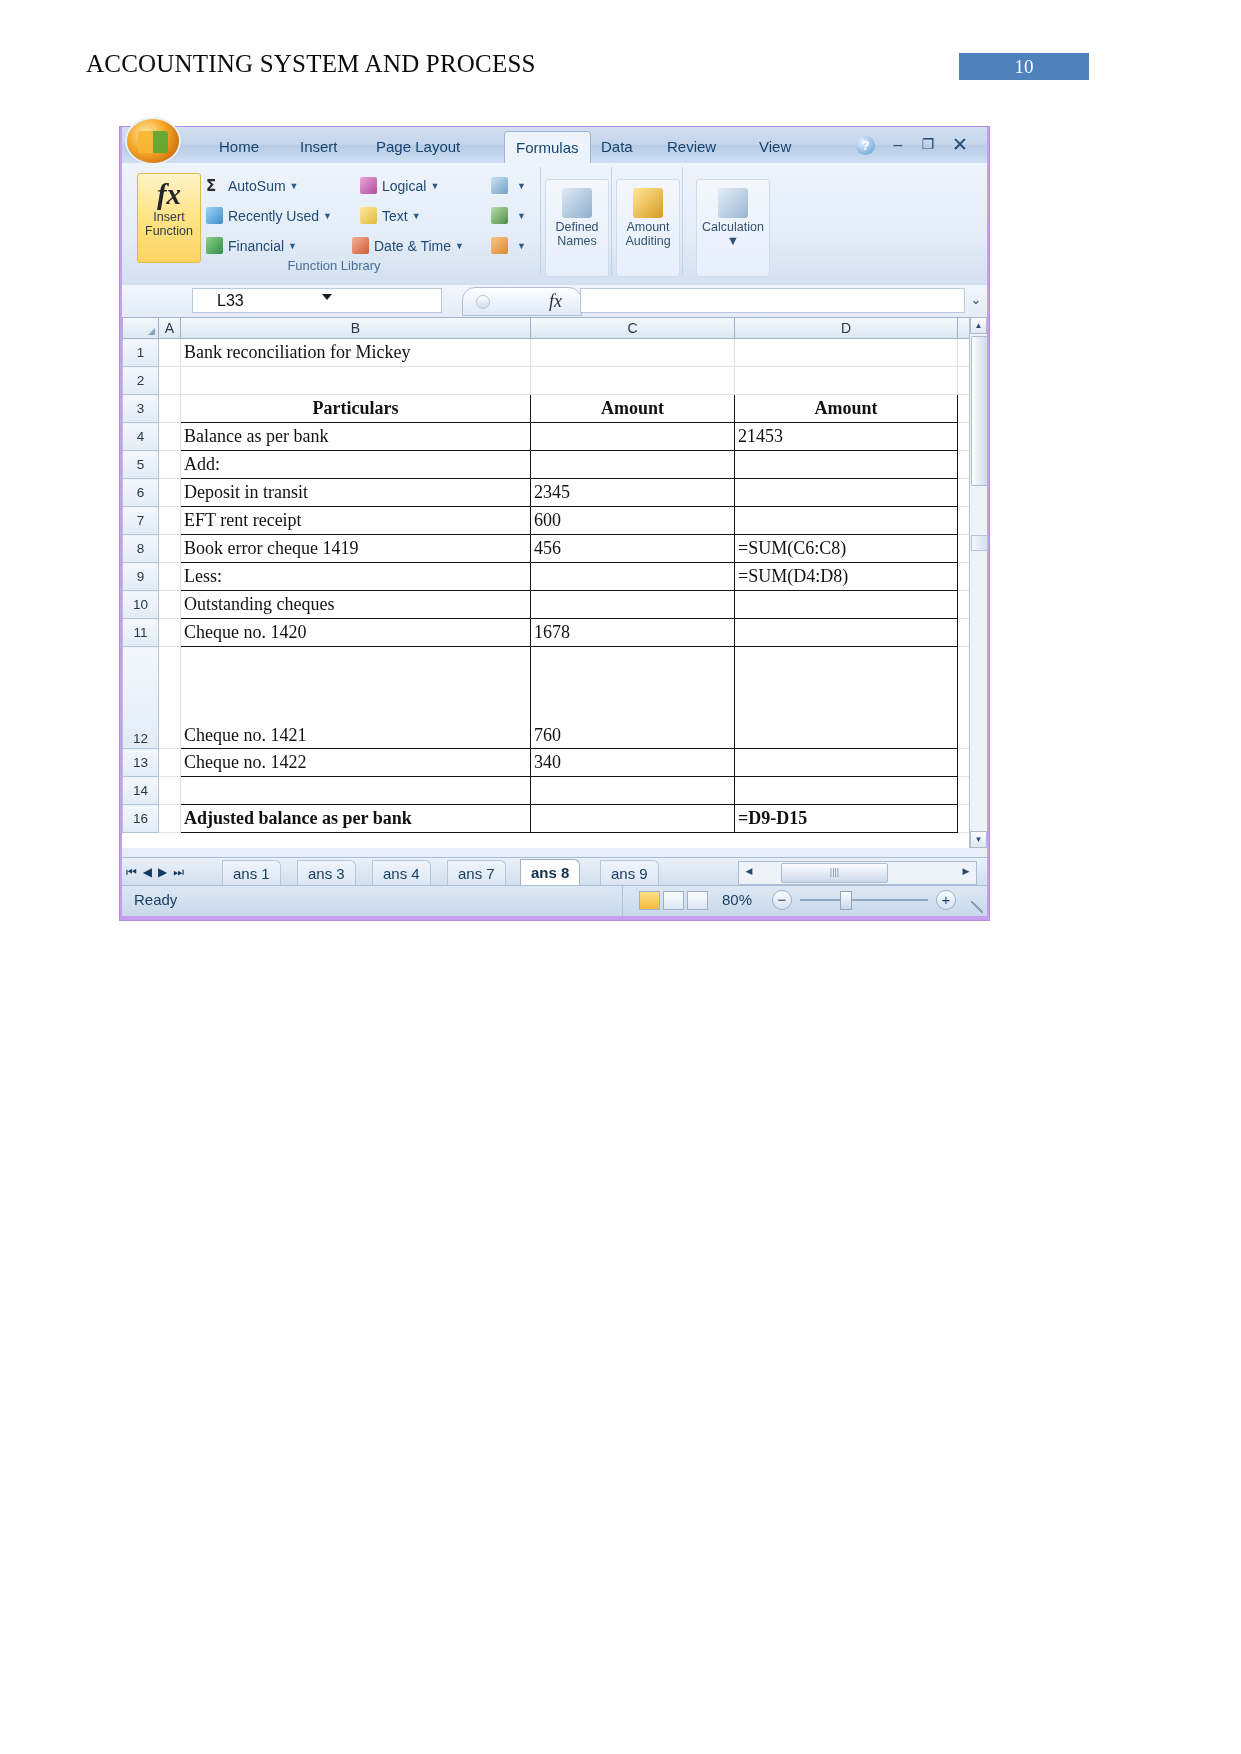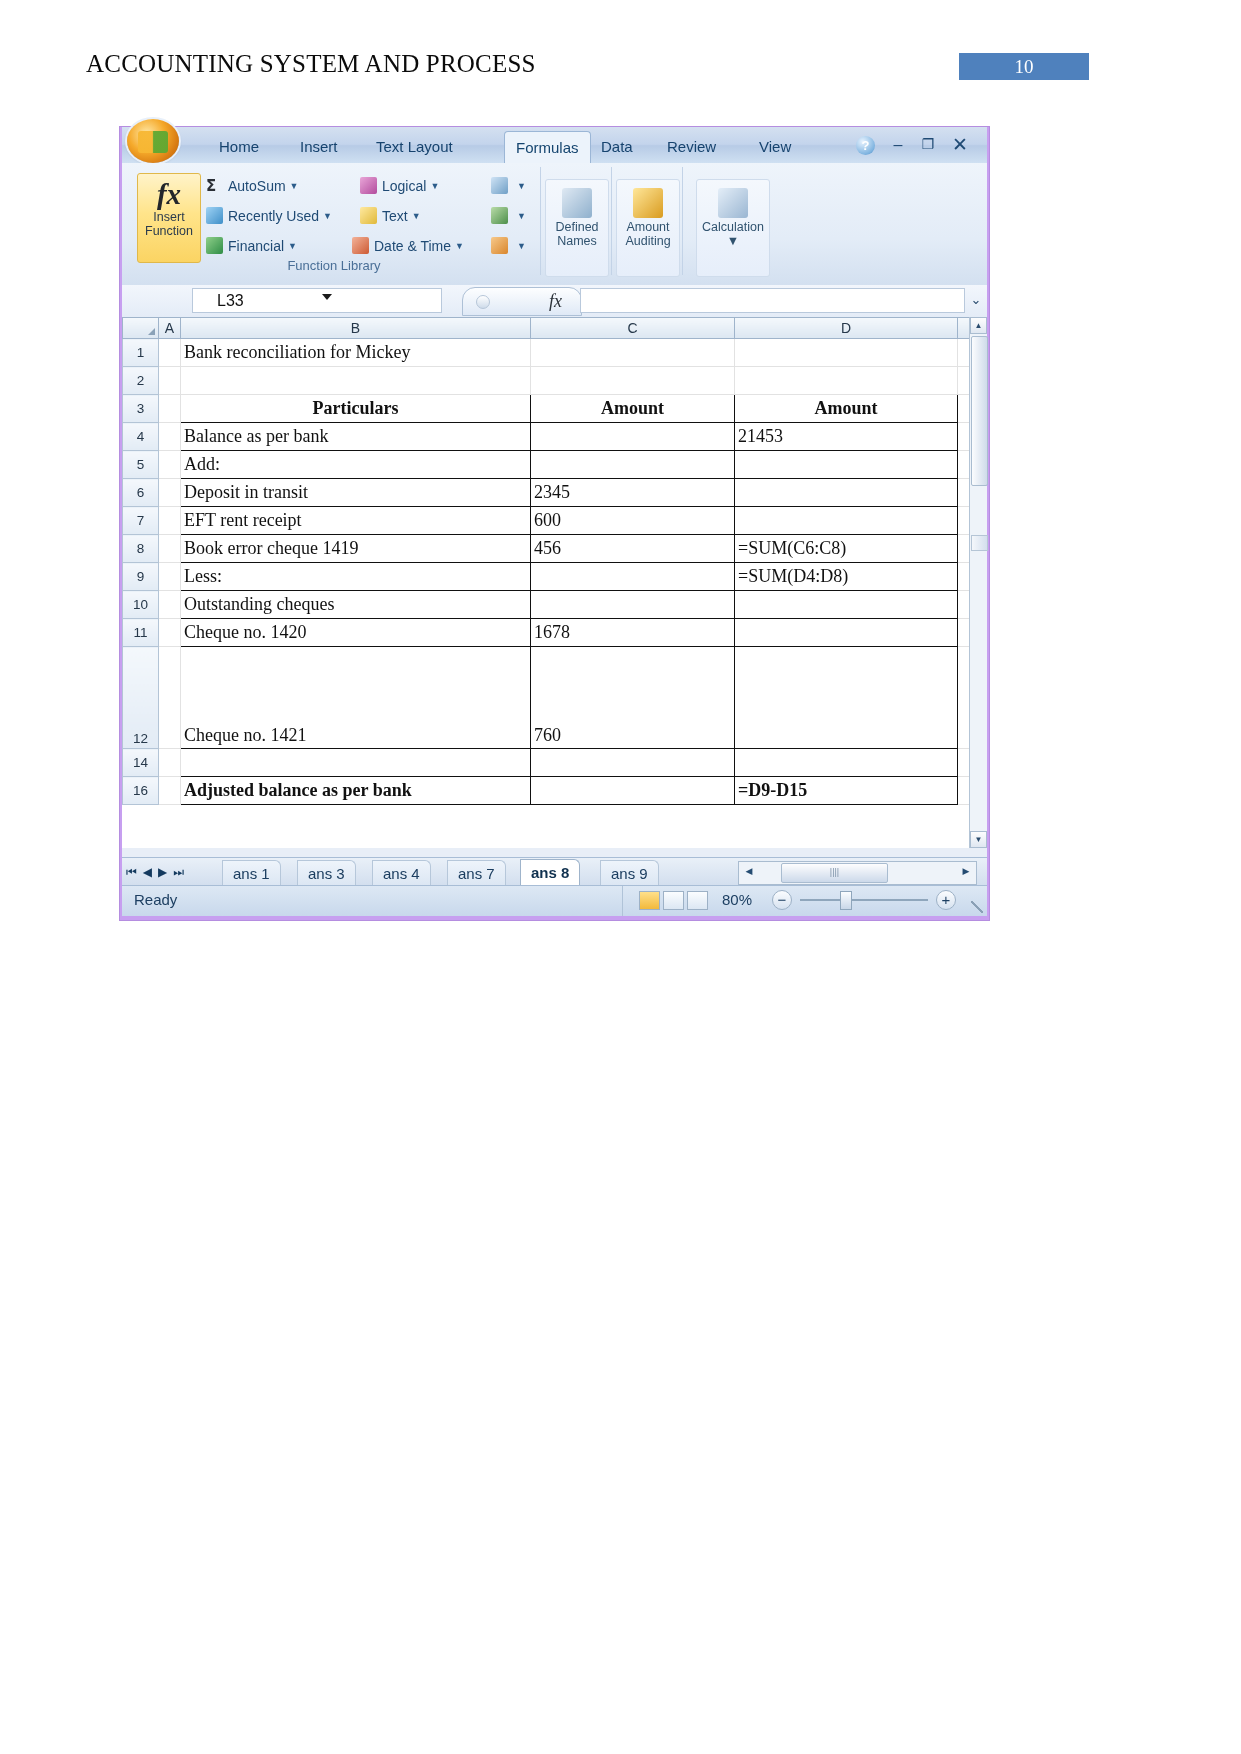--- a/index.html
+++ b/index.html
@@ -337,21 +337,21 @@
 
 <div class="xl-window">
 <div class="xl-inner">
 
   <div class="ribbon-tabs">
     <div class="office-orb">
       <div class="orb-glyph"></div>
     </div>
     <div class="rt" style="left:86px">Home</div>
     <div class="rt" style="left:167px">Insert</div>
-    <div class="rt" style="left:243px">Text Layout</div>
+    <div class="rt" style="left:243px">Page Layout</div>
     <div class="rt active" style="left:351px">Formulas</div>
     <div class="rt" style="left:468px">Data</div>
     <div class="rt" style="left:534px">Review</div>
     <div class="rt" style="left:626px">View</div>
 
     <div class="help-btn">?</div>
     <div class="wbtn min">–</div>
     <div class="wbtn max">❐</div>
     <div class="wbtn close">✕</div>
   </div>
@@ -555,20 +555,28 @@
 
       <tr>
         <td class="rowh" style="vertical-align:bottom;padding-bottom:2px">12</td>
         <td class="cell tall"></td>
         <td class="cell bx tall">Cheque no. 1421</td>
         <td class="cell bx tall">760</td>
         <td class="cell bx tall"></td>
         <td class="cell tall"></td>
       </tr>
 
+      <tr>
+        <td class="rowh">13</td>
+        <td class="cell"></td>
+        <td class="cell bx">Cheque no. 1422</td>
+        <td class="cell bx">340</td>
+        <td class="cell bx"></td>
+        <td class="cell"></td>
+      </tr>
 
       <tr>
         <td class="rowh">14</td>
         <td class="cell"></td>
         <td class="cell bx"></td>
         <td class="cell bx"></td>
         <td class="cell bx"></td>
         <td class="cell"></td>
       </tr>
 

